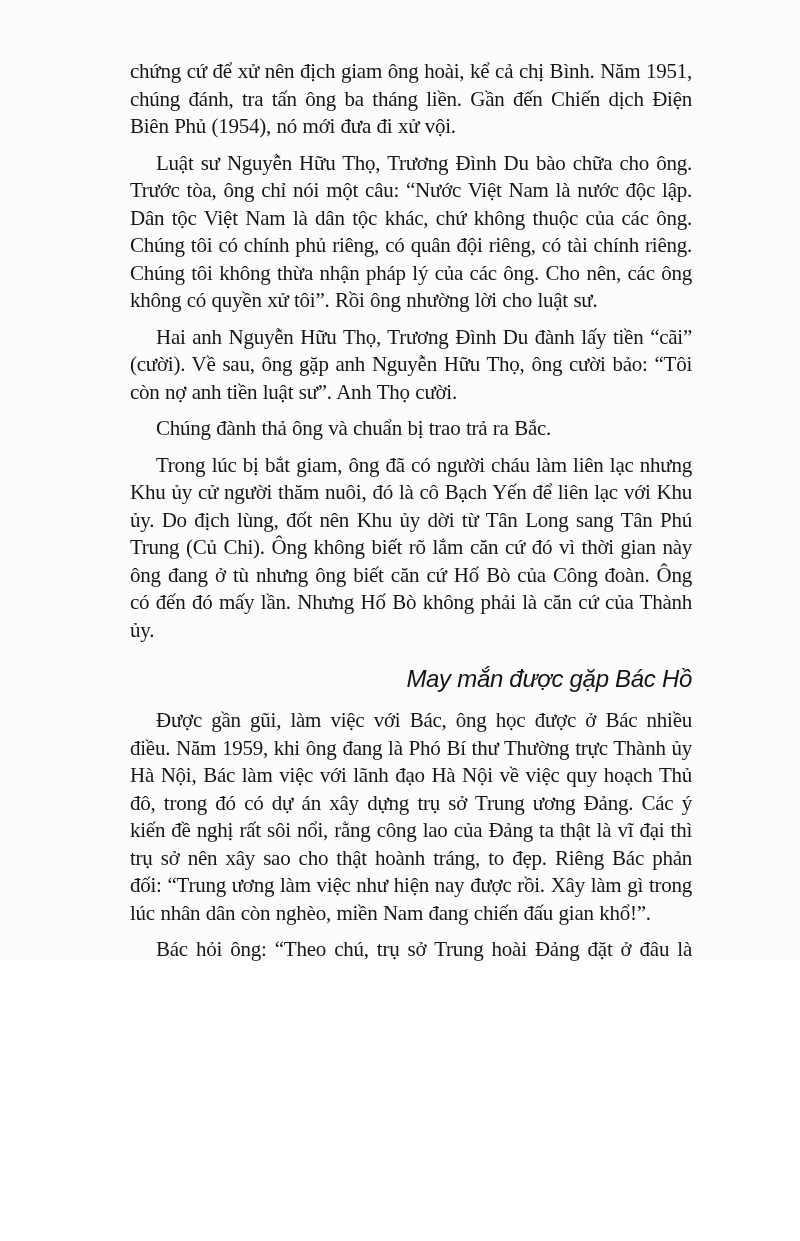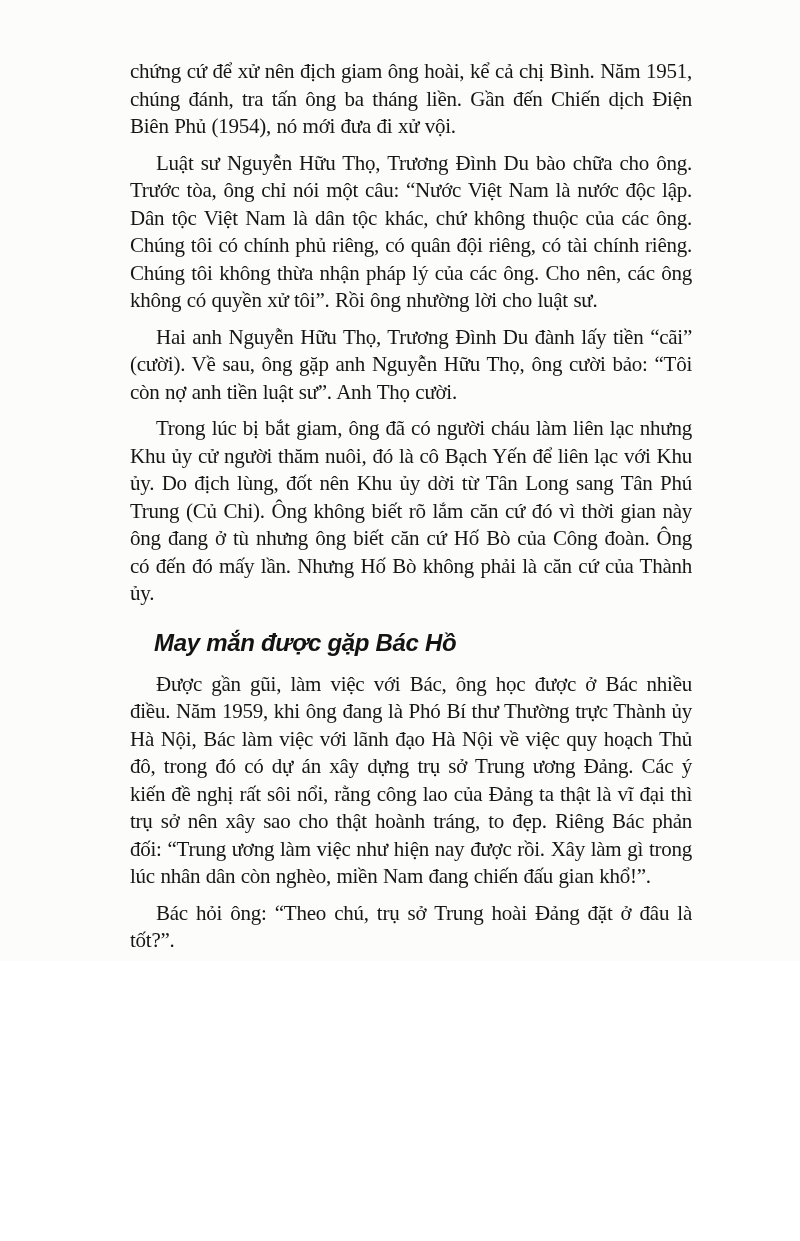--- a/index.html
+++ b/index.html
@@ -30,27 +30,28 @@
     text-indent: 26px;
     letter-spacing: -0.25px;
     word-spacing: 0.5px;
   }
   .para.continuation {
     text-indent: 0;
   }
   .section-heading {
     font-family: "Liberation Sans", "DejaVu Sans", sans-serif;
     font-style: italic;
-    font-weight: bold;
+    font-weight: normal;
     font-size: 24px;
     line-height: 30px;
     letter-spacing: -0.3px;
     margin: 20px 0 13px 0;
     padding-left: 24px;
     color: #131313;
+    text-align: right;
   }
   .page-number {
     position: absolute;
     left: 620px;
     top: 1158px;
     font-family: Liberation Serif, serif;
     font-weight: bold;
     font-size: 23px;
     color: #111111;
   }
@@ -61,20 +62,21 @@
 <div class="page">
 
   <main class="text-column">
 
     <p class="para continuation">chứng cứ để xử nên địch giam ông hoài, kể cả chị Bình. Năm 1951, chúng đánh, tra tấn ông ba tháng liền. Gần đến Chiến dịch Điện Biên Phủ (1954), nó mới đưa đi xử vội.</p>
 
     <p class="para">Luật sư Nguyễn Hữu Thọ, Trương Đình Du bào chữa cho ông. Trước tòa, ông chỉ nói một câu: “Nước Việt Nam là nước độc lập. Dân tộc Việt Nam là dân tộc khác, chứ không thuộc của các ông. Chúng tôi có chính phủ riêng, có quân đội riêng, có tài chính riêng. Chúng tôi không thừa nhận pháp lý của các ông. Cho nên, các ông không có quyền xử tôi”. Rồi ông nhường lời cho luật sư.</p>
 
     <p class="para">Hai anh Nguyễn Hữu Thọ, Trương Đình Du đành lấy tiền “cãi” (cười). Về sau, ông gặp anh Nguyễn Hữu Thọ, ông cười bảo: “Tôi còn nợ anh tiền luật sư”. Anh Thọ cười.</p>
 
+    <p class="para">Chúng đành thả ông và chuẩn bị trao trả ra Bắc.</p>
 
 
     <p class="para">Trong lúc bị bắt giam, ông đã có người cháu làm liên lạc nhưng Khu ủy cử người thăm nuôi, đó là cô Bạch Yến để liên lạc với Khu ủy. Do địch lùng, đốt nên Khu ủy dời từ Tân Long sang Tân Phú Trung (Củ Chi). Ông không biết rõ lắm căn cứ đó vì thời gian này ông đang ở tù nhưng ông biết căn cứ Hố Bò của Công đoàn. Ông có đến đó mấy lần. Nhưng Hố Bò không phải là căn cứ của Thành ủy.</p>
 
     <h2 class="section-heading">May mắn được gặp Bác Hồ</h2>
 
     <p class="para">Được gần gũi, làm việc với Bác, ông học được ở Bác nhiều điều. Năm 1959, khi ông đang là Phó Bí thư Thường trực Thành ủy Hà Nội, Bác làm việc với lãnh đạo Hà Nội về việc quy hoạch Thủ đô, trong đó có dự án xây dựng trụ sở Trung ương Đảng. Các ý kiến đề nghị rất sôi nổi, rằng công lao của Đảng ta thật là vĩ đại thì trụ sở nên xây sao cho thật hoành tráng, to đẹp. Riêng Bác phản đối: “Trung ương làm việc như hiện nay được rồi. Xây làm gì trong lúc nhân dân còn nghèo, miền Nam đang chiến đấu gian khổ!”.</p>
 
     <p class="para">Bác hỏi ông: “Theo chú, trụ sở Trung hoài Đảng đặt ở đâu là tốt?”.</p>
 

